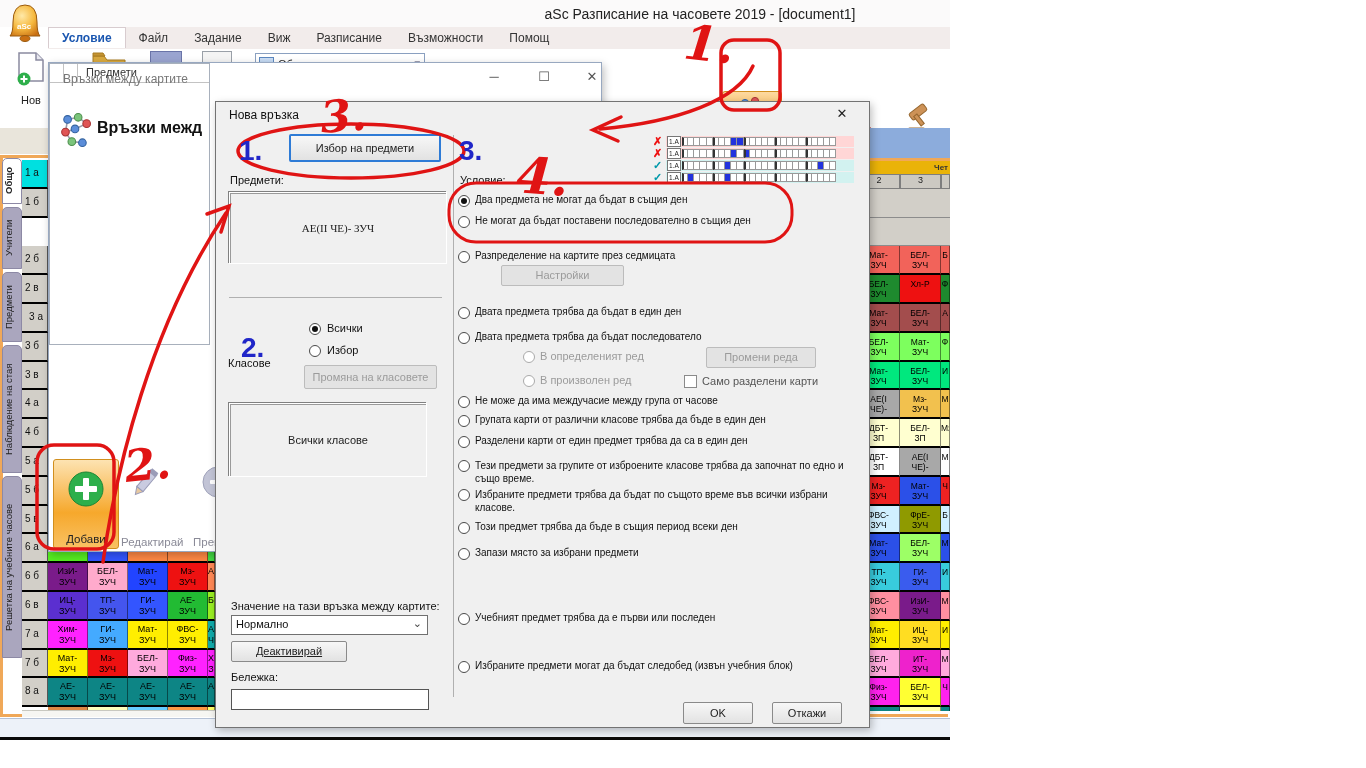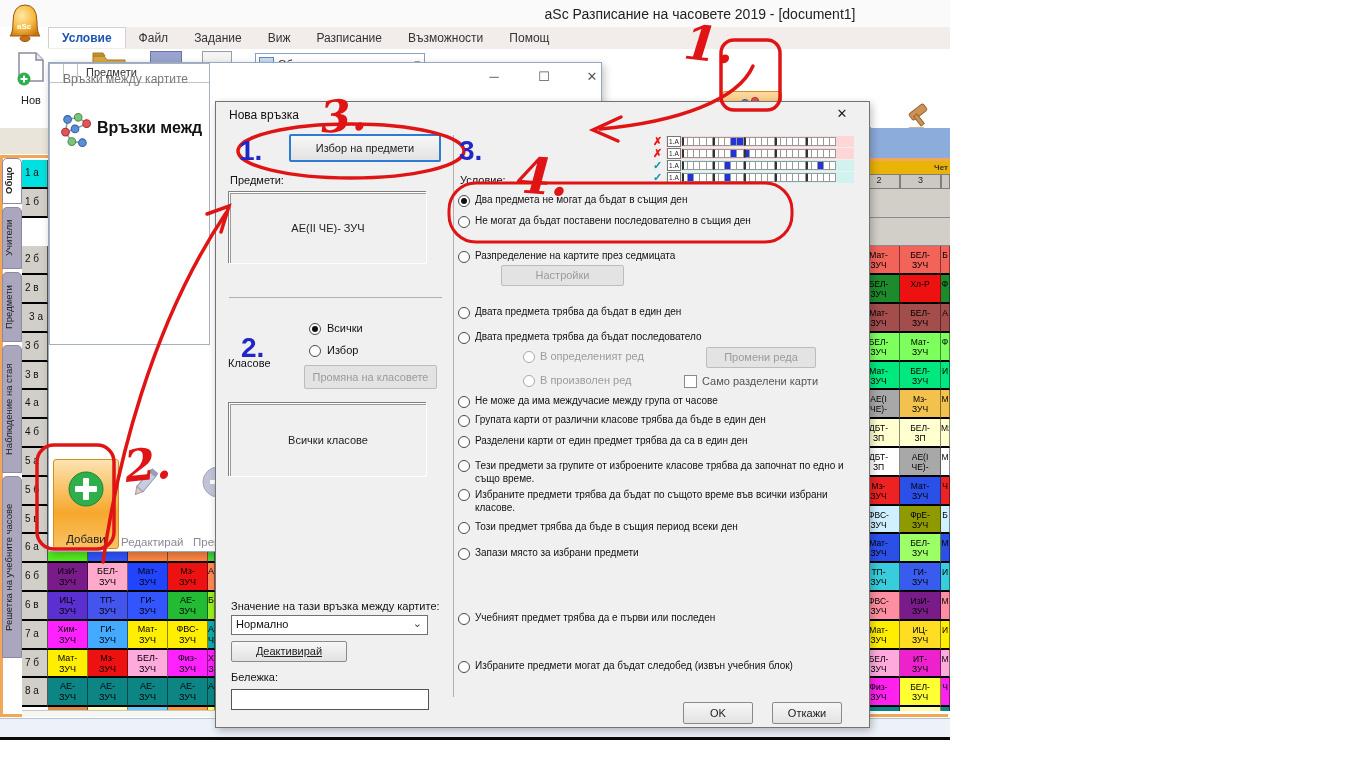--- a/index.html
+++ b/index.html
@@ -623,21 +623,21 @@
     </div>
     <div class="tool-lbl" style="left:144px;top:473px;">Премахн</div>
   </div>
 
   <div class="dlg" id="dlg2">
     <div class="abs" id="dlg2-title">Нова връзка</div>
     <div class="abs" id="dlg2-x">✕</div>
 
     <div class="btn focus" style="left:73px;top:32px;width:152px;height:28px;line-height:24px;">Избор на предмети</div>
     <div class="lab" style="left:14px;top:72px;">Предмети:</div>
-    <div class="insetbox" style="left:13px;top:90px;width:198px;height:72px;">АЕ(II ЧЕ)- ЗУЧ</div>
+    <div class="insetbox" style="left:13px;top:90px;width:218px;height:72px;font-family:Liberation Serif, serif;">АЕ(II ЧЕ)- ЗУЧ</div>
     <div class="divline" style="left:13px;top:195px;width:213px;height:1px;"></div>
     <span class="rb on" style="left:93px;top:221px;"></span>
     <div class="lab" style="left:111px;top:220px;">Всички</div>
     <span class="rb" style="left:93px;top:243px;"></span>
     <div class="lab" style="left:111px;top:242px;">Избор</div>
     <div class="lab" style="left:12px;top:255px;width:64px;overflow:hidden;">Класове</div>
     <div class="btn dis" style="left:88px;top:263px;width:133px;height:24px;line-height:22px;overflow:hidden;">Промяна на класовете</div>
     <div class="insetbox" style="left:13px;top:301px;width:198px;height:74px;">Всички класове</div>
     <div class="lab" style="left:15px;top:498px;">Значение на тази връзка между картите:</div>
     <div class="sel" style="left:15px;top:513px;width:197px;height:20px;">

